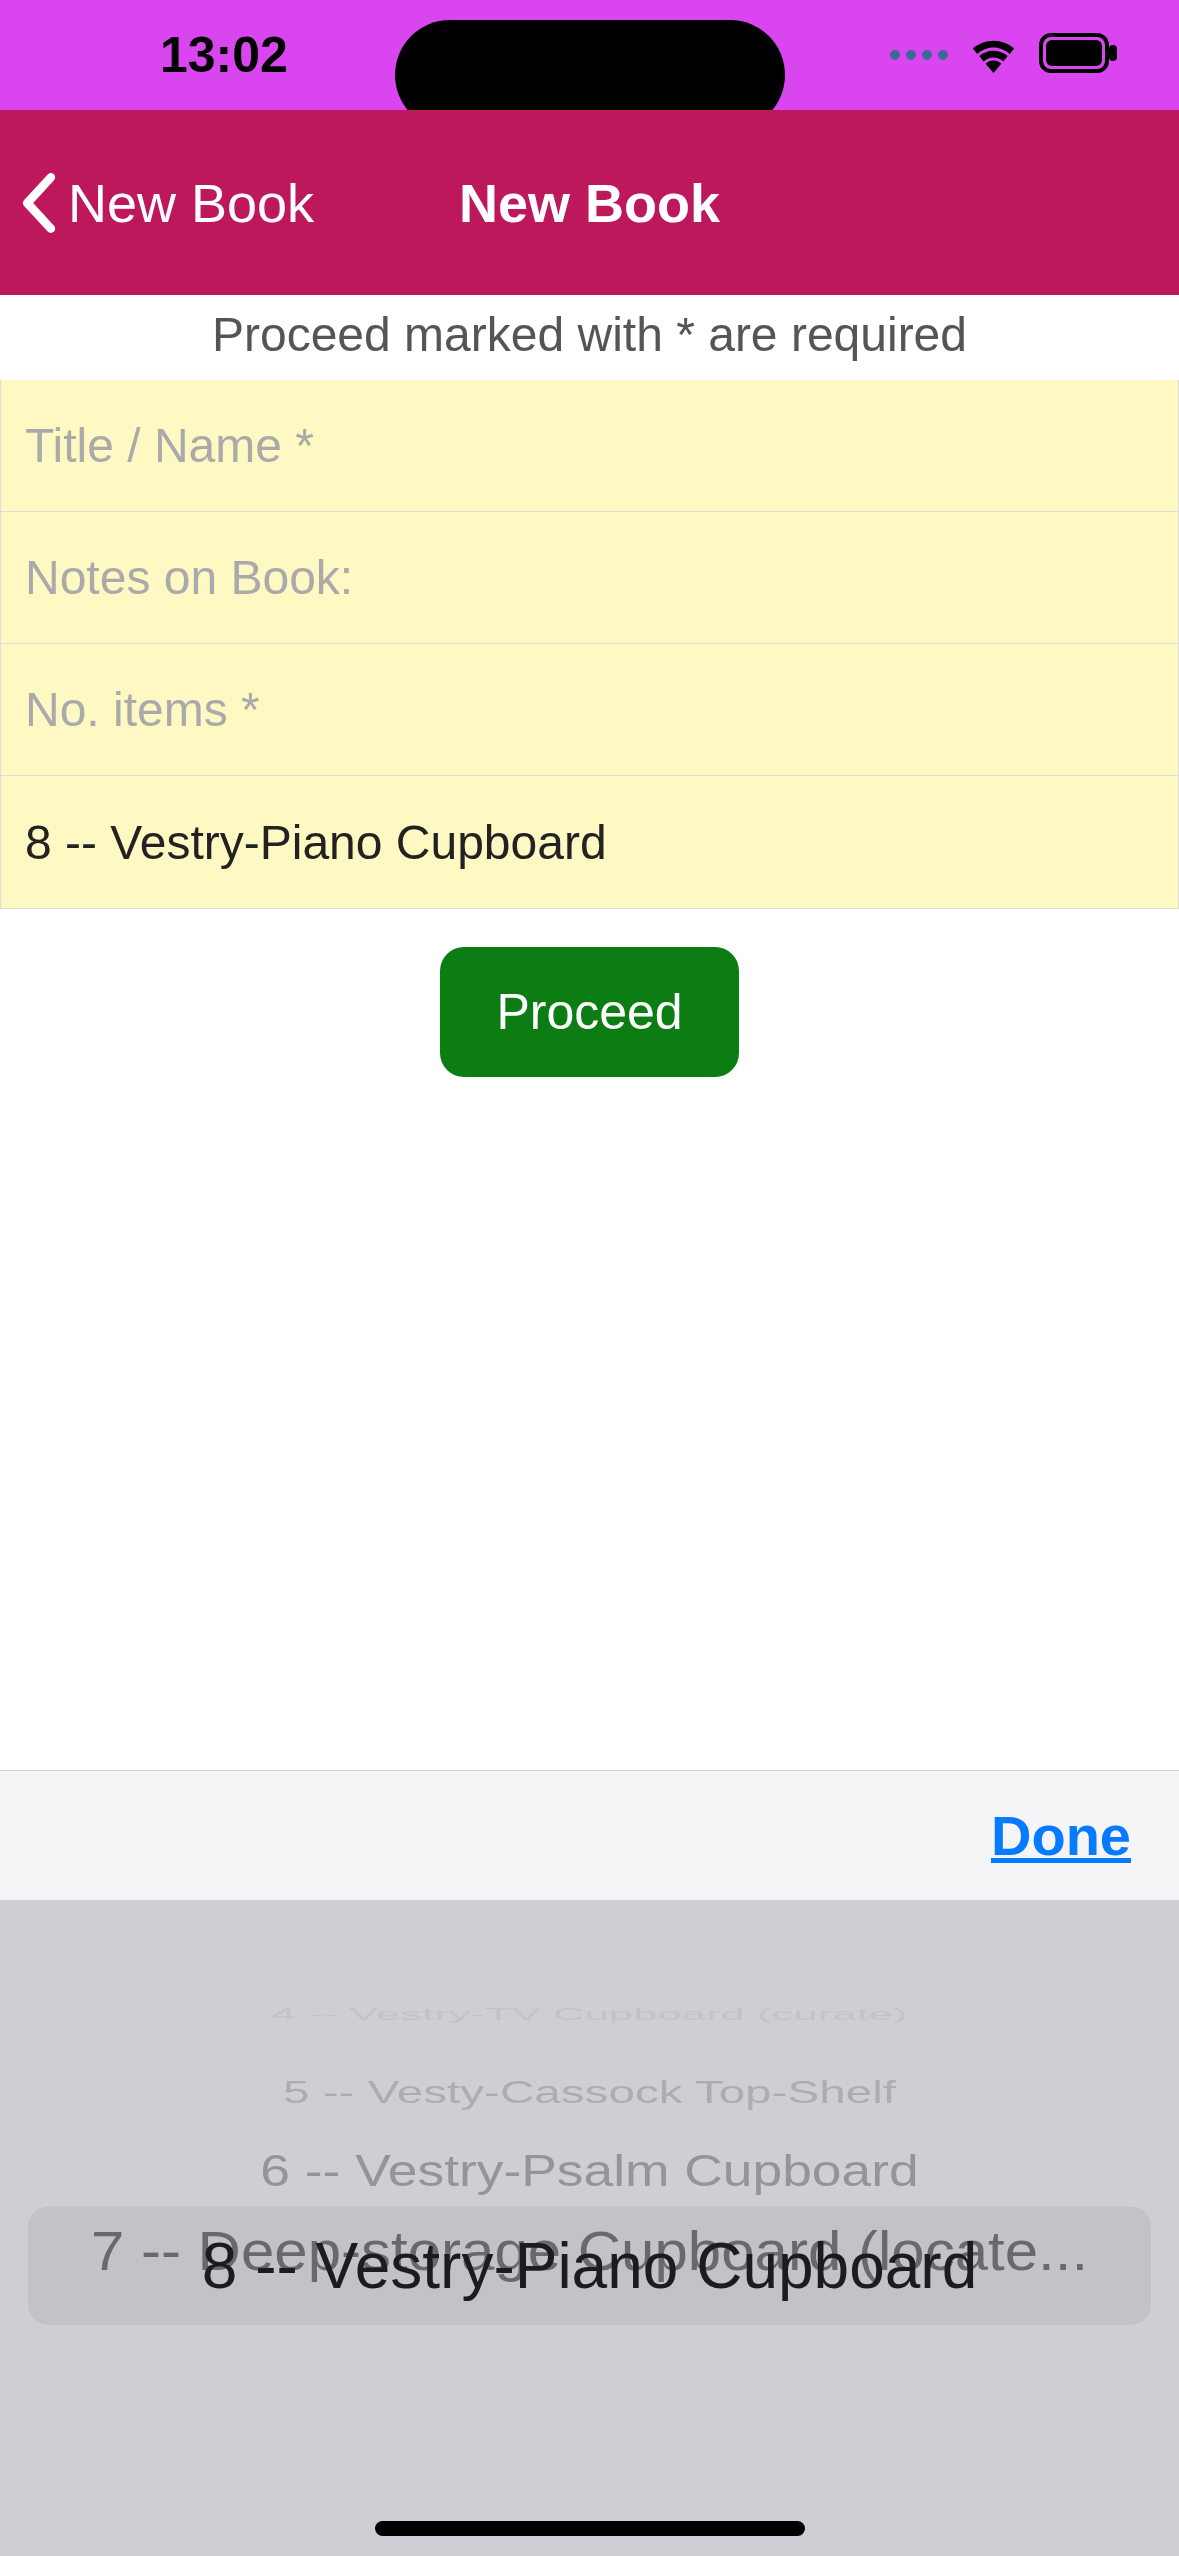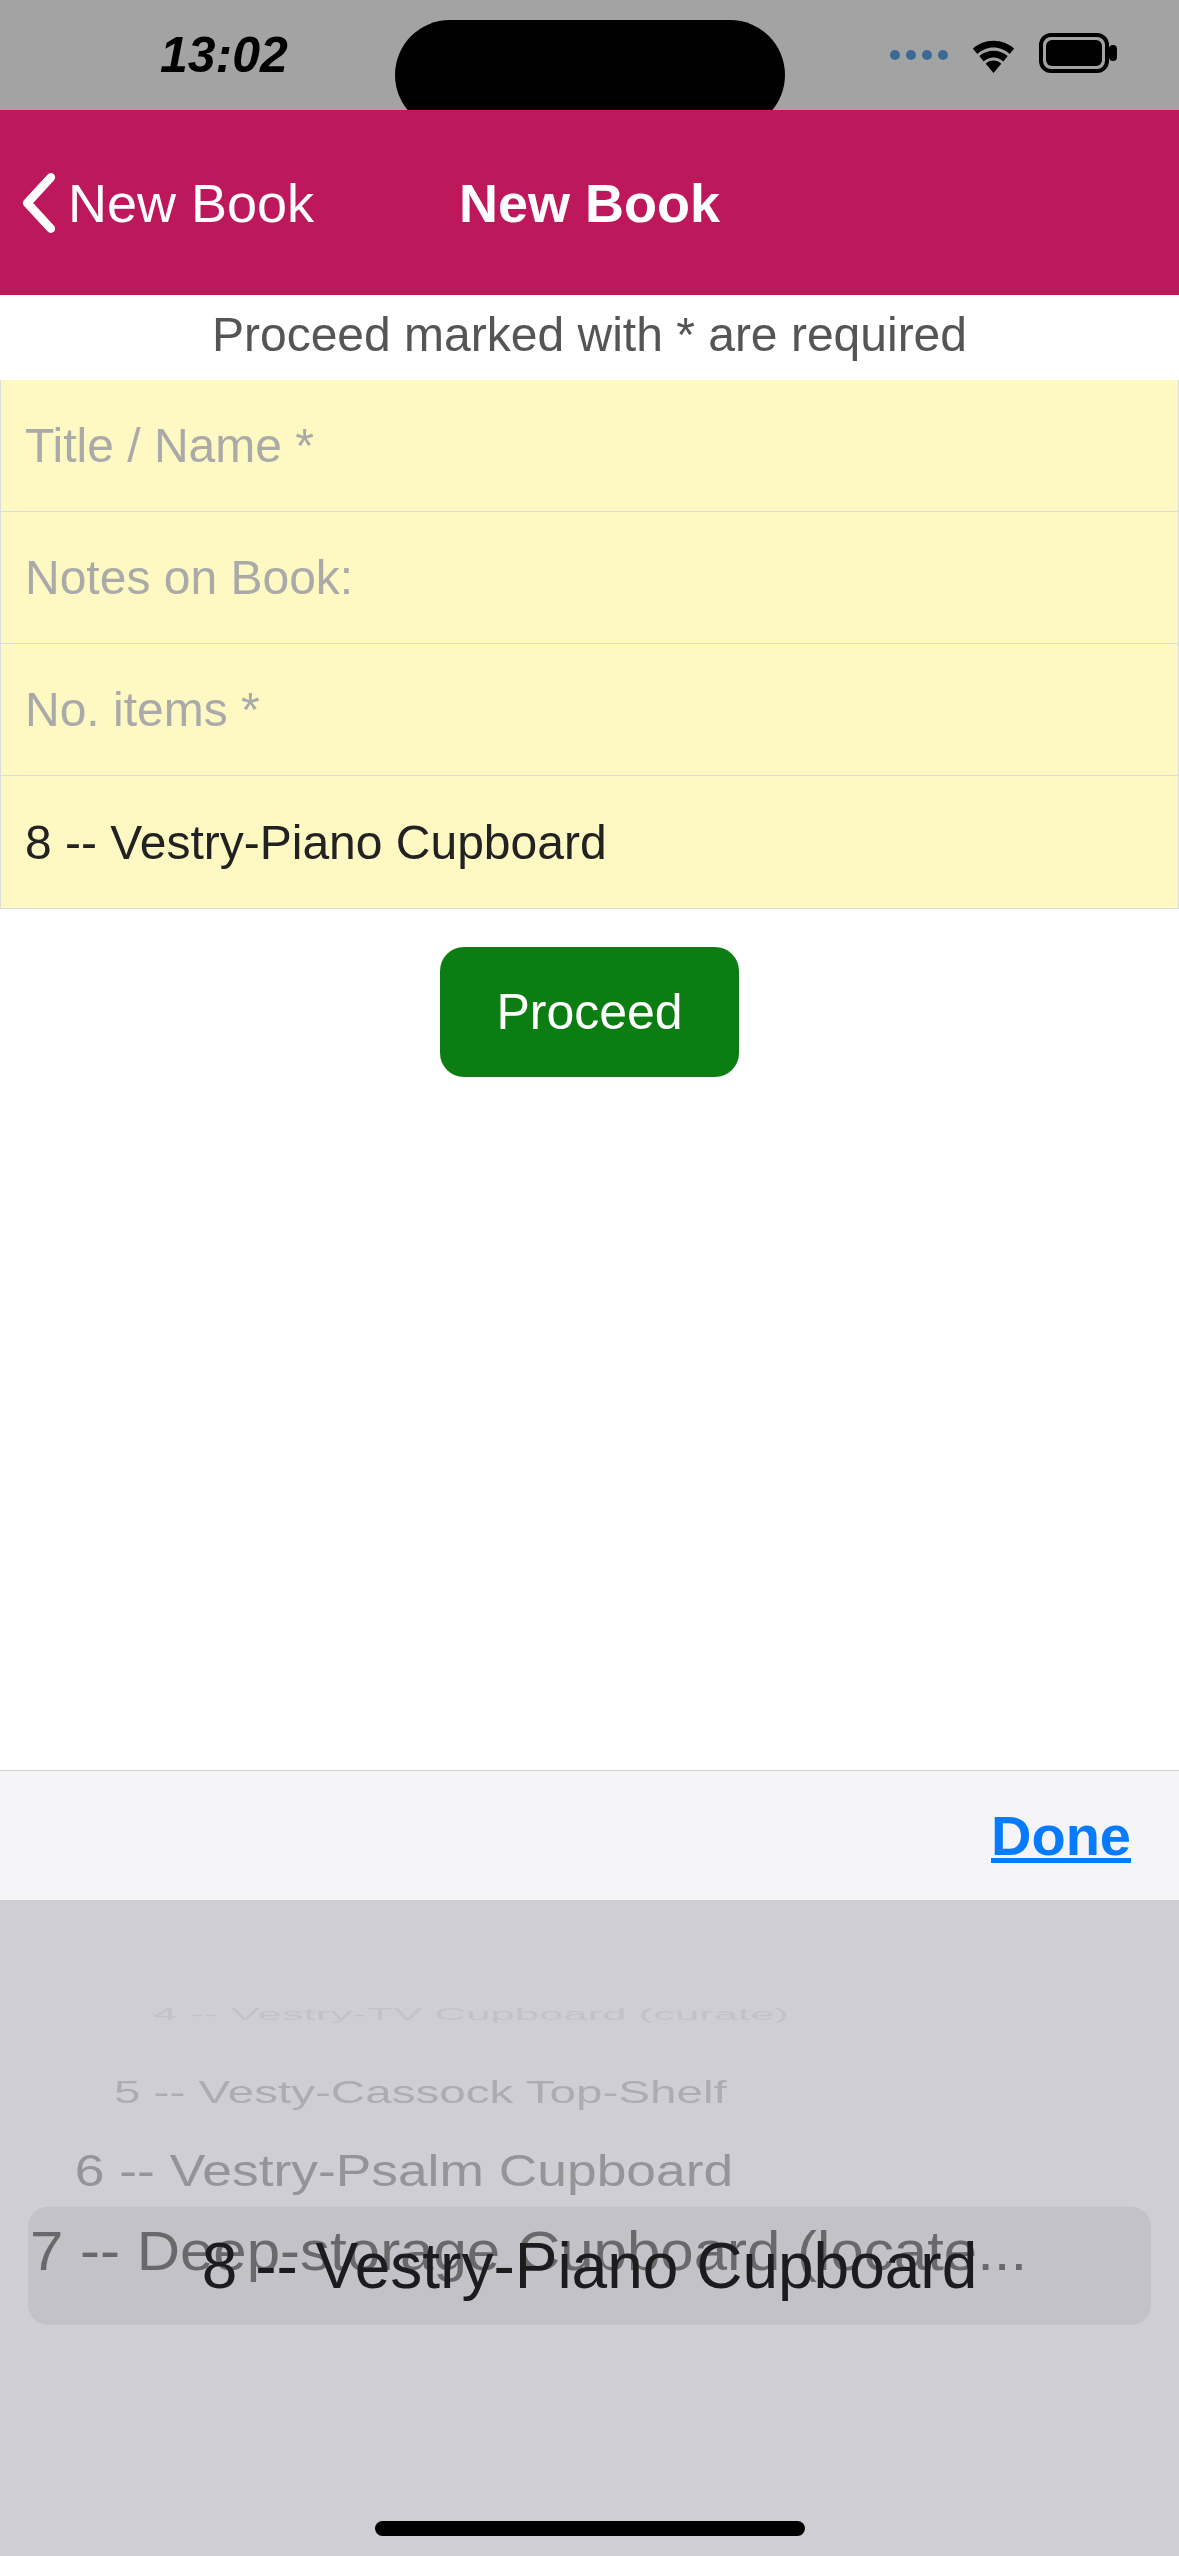--- a/index.html
+++ b/index.html
@@ -1,19 +1,19 @@
 <!DOCTYPE html>
 <html><head>
   <meta charset="utf-8">
   <style>
     * { margin: 0; padding: 0; box-sizing: border-box; }
     html, body { width: 1179px; height: 2556px; font-family: -apple-system, BlinkMacSystemFont, 'Segoe UI', Helvetica, Arial, sans-serif; background: #fff; overflow: hidden; }
 
     
-    .status-bar { height: 110px; background: #a3a3a3; display: flex; align-items: center; justify-content: space-between; padding: 16px 60px; font-style: italic; }
+    .status-bar { height: 110px; background: #d946ef; display: flex; align-items: center; justify-content: space-between; padding: 16px 60px; }
     .status-time { font-size: 50px; font-weight: 700; color: #000; margin-left: 100px; }
     .notch { width: 390px; height: 110px; background: #000; border-radius: 70px; position: absolute; left: 50%; transform: translateX(-50%); top: 20px; }
     .status-right { display: flex; align-items: center; gap: 18px; }
     .status-dots { display: flex; gap: 6px; }
     .status-dot { width: 10px; height: 10px; border-radius: 50%; background: #3d6a94; }
     .wifi-icon svg { width: 55px; height: 40px; }
     .battery-icon svg { width: 80px; height: 40px; }
 
     .nav-bar { height: 185px; background: #be185d; display: flex; align-items: center; padding: 0 20px; position: relative; }
     .nav-back { display: flex; align-items: center; gap: 12px; font-size: 54px; color: #fff; font-weight: 400; }
@@ -30,21 +30,21 @@
     .form-row input::placeholder { color: #aaa; }
     .form-row .select-val { font-size: 48px; color: #222; }
 
     .proceed-btn { display: block; margin: 38px auto 0; background: #0b7d12; color: #fff; font-size: 50px; padding: 36px 56px; border: none; border-radius: 24px; font-family: inherit; }
 
     
     .accessory-bar { position: absolute; left: 0; right: 0; top: 1770px; height: 130px; background: #f5f4f6; border-top: 1px solid #d3d3d5; display: flex; align-items: center; justify-content: flex-end; padding: 0 48px; }
     .done-btn { color: #067bff; font-size: 56px; font-weight: 700; text-decoration: underline; }
 
     .picker { position: absolute; left: 0; right: 0; top: 1900px; bottom: 0; background: #cfced4; overflow: hidden; }
-    .picker-wheel { position: absolute; left: 0; right: 0; top: 50%; transform: translateY(-58%); }
+    .picker-wheel { position: absolute; left: 0; right: 0; top: 50%; transform: translateY(-58%); text-align: center; }
     .picker-item { font-size: 60px; line-height: 1.1; padding: 8px 30px; white-space: nowrap; overflow: hidden; text-overflow: ellipsis; color: #6e6e72; }
     .picker-item.far2 { transform: scaleY(0.28) scaleX(0.78); opacity: 0.12; font-size: 56px; }
     .picker-item.far { transform: scaleY(0.55) scaleX(0.85); opacity: 0.35; font-size: 56px; }
     .picker-item.near { transform: scaleY(0.78) scaleX(0.92); opacity: 0.6; font-size: 58px; }
     .picker-item.adj { transform: scaleY(0.92); opacity: 0.85; font-size: 60px; color: #555; }
     .picker-selection { position: absolute; left: 28px; right: 28px; top: 50%; transform: translateY(-18%); height: 118px; background: rgba(120,120,128,0.14); border-radius: 20px; display: flex; align-items: center; justify-content: center; }
     .picker-selection-text { font-size: 64px; color: #1c1c1e; }
 
     .home-indicator { position: absolute; bottom: 20px; left: 50%; transform: translateX(-50%); width: 430px; height: 15px; background: #000; border-radius: 10px; }
   </style>

